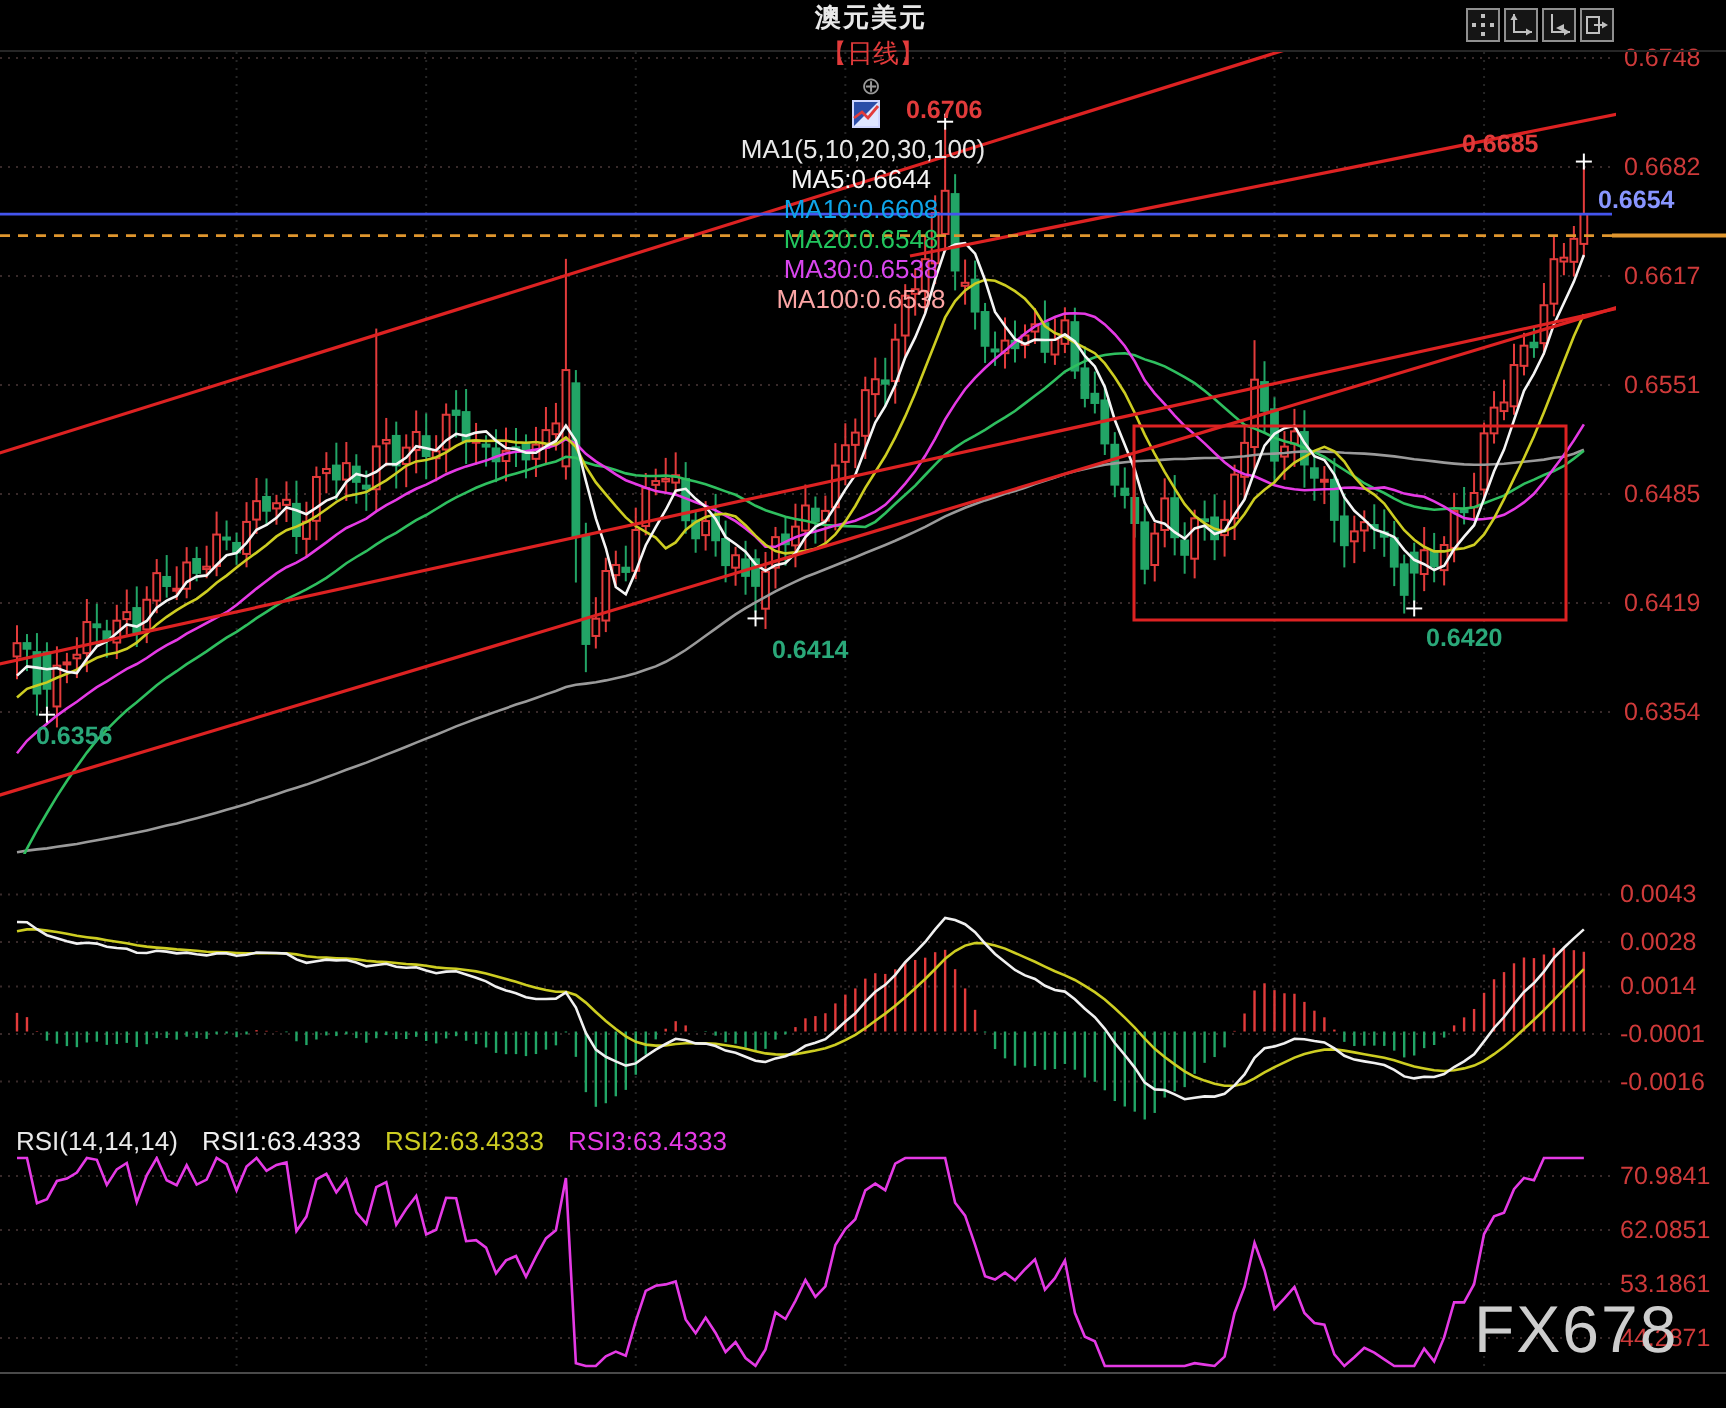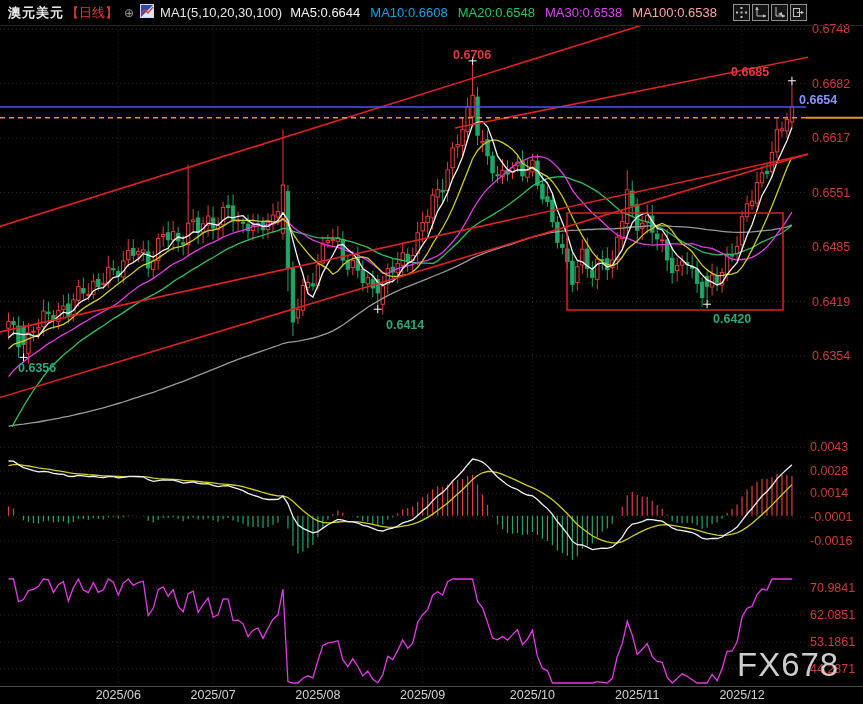--- a/index.html
+++ b/index.html
@@ -1,21 +1,21 @@
 <!DOCTYPE html>
 <html><head>
 <meta charset="utf-8">
 <style>
   html,body{margin:0;padding:0;background:#000;width:863px;height:704px;overflow:hidden;
     font-family:"Liberation Sans","DejaVu Sans",sans-serif;}
   #stage{position:relative;width:863px;height:704px;background:#000;}
   #chart-svg{position:absolute;left:0;top:0;}
   .hdr{position:absolute;left:0;display:flex;align-items:center;white-space:nowrap;
     font-size:13px;color:#e8e8e8;z-index:5;}
-  #topbar{top:0;height:25px;width:863px;padding-left:8px;box-sizing:border-box;}
+  #topbar{top:0;height:25px;width:863px;padding-left:8px;box-sizing:border-box;flex-direction:column;}
   #topbar .sym{font-weight:700;letter-spacing:1px;}
   #topbar .per{margin-left:2px;font-weight:400;}
   #topbar .plus{margin:0 6px;color:#9a9a9a;font-size:12px;cursor:pointer;}
   #topbar .chip{margin-right:10px;}
   #matitle{margin-right:8px;}
   .chart-ico{margin:0 6px 0 0;display:inline-block;}
   #toolbar{position:absolute;top:4px;right:56px;display:flex;gap:2px;z-index:6;}
   .tbtn{width:15px;height:15px;border:1px solid #8f8f8f;background:#151515;display:flex;
     align-items:center;justify-content:center;cursor:pointer;}
   #macdbar{top:428px;height:15px;padding-left:8px;font-size:13px;}
@@ -653,23 +653,20 @@
     <span class="tbtn">
       <svg width="11" height="11">
           <rect x="0.5" y="1.5" width="6" height="8" stroke="#c0c0c0" fill="none"></rect>
           <path d="M4 5.5h5" stroke="#c0c0c0"></path>
           <path d="M11 5.5l-3 -1.8v3.6z" fill="#c0c0c0"></path>
         </svg>
     </span>
   </div>
 
 
-
-  <div id="dates">
-      <span style="left: 83.28px;">2025/06</span>
-      <span style="left: 178.09px;">2025/07</span>
-      <span style="left: 282.88px;">2025/08</span>
-      <span style="left: 387.67px;">2025/09</span>
-      <span style="left: 497.45px;">2025/10</span>
-      <span style="left: 602.24px;">2025/11</span>
-      <span style="left: 707.03px;">2025/12</span>
-    </div>
+  <div class="hdr" id="rsibar">
+    <span class="chip">RSI(14,14,14)</span>
+    <span class="chip" style="color: rgb(240, 240, 240);">RSI1:63.4333</span>
+    <span class="chip" style="color: rgb(205, 205, 34);">RSI2:63.4333</span>
+    <span class="chip" style="color: rgb(229, 58, 229);">RSI3:63.4333</span>
+  </div>
+
 </div>
 
 </body></html>

